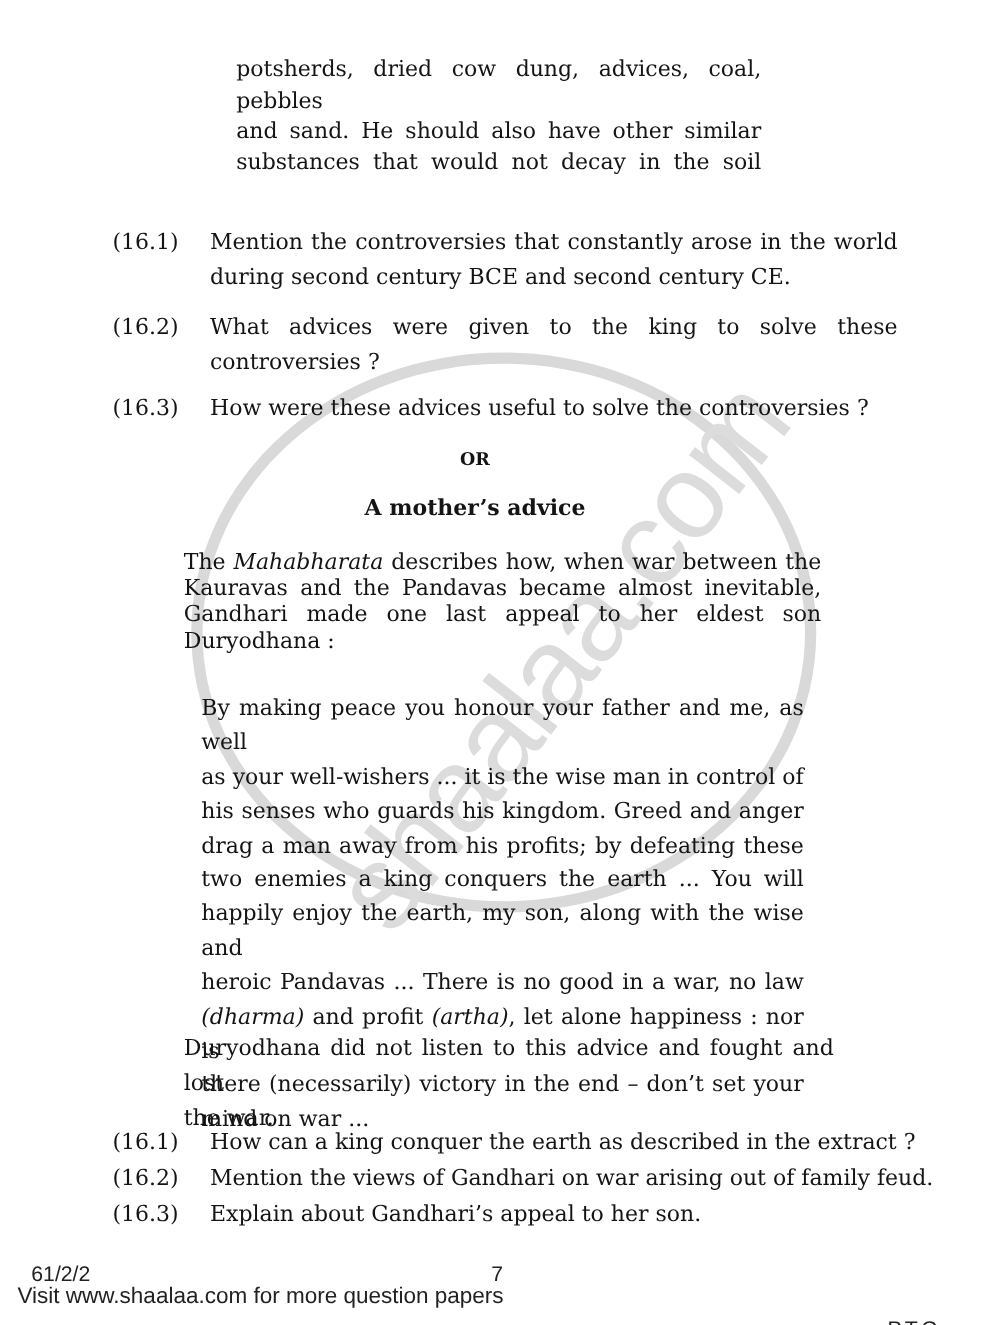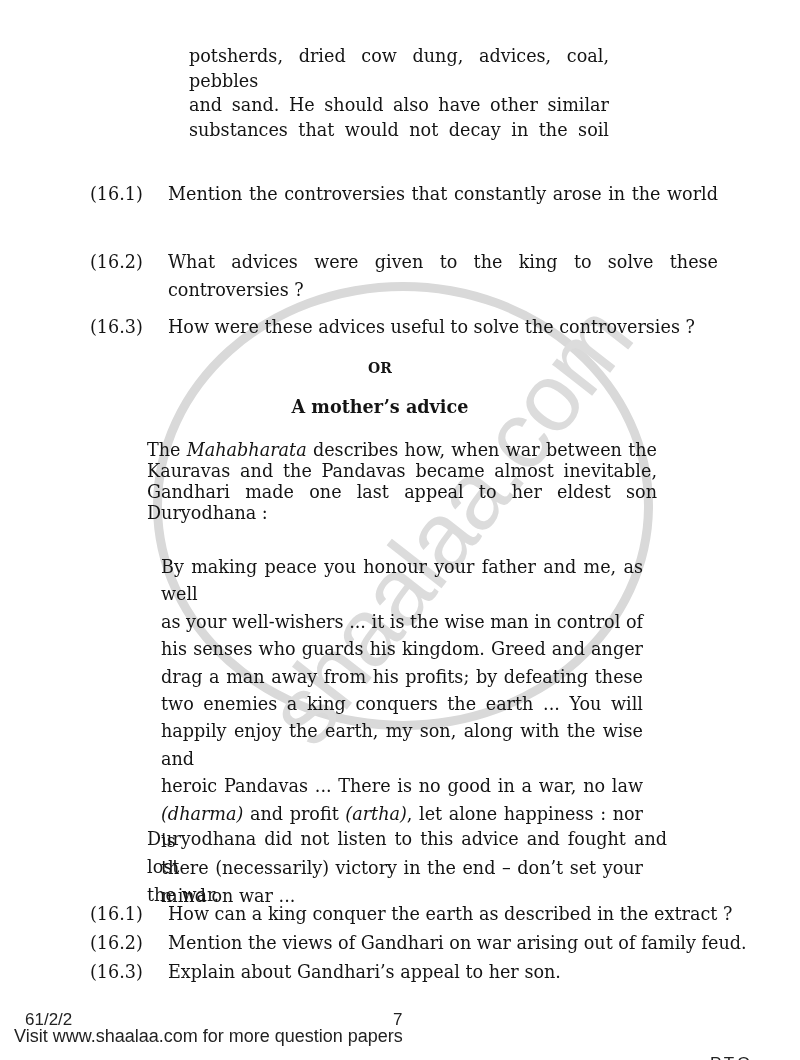--- a/index.html
+++ b/index.html
@@ -51,20 +51,21 @@
   <div class="para top-para">
     <span class="line">potsherds, dried cow dung, advices, coal, pebbles</span>
     <span class="line">and sand. He should also have other similar</span>
     <span class="line">substances that would not decay in the soil</span>
   </div>
 
   <div class="q-row" style="top:180px;">
     <span class="q-num">(16.1)</span>
     <div class="q-text">
       <span class="line">Mention the controversies that constantly arose in the world</span>
+      <span class="line last">during second century BCE and second century CE.</span>
     </div>
   </div>
 
   <div class="q-row" style="top:248px;">
     <span class="q-num">(16.2)</span>
     <div class="q-text">
       <span class="line">What advices were given to the king to solve these</span>
       <span class="line last">controversies ?</span>
     </div>
   </div>

